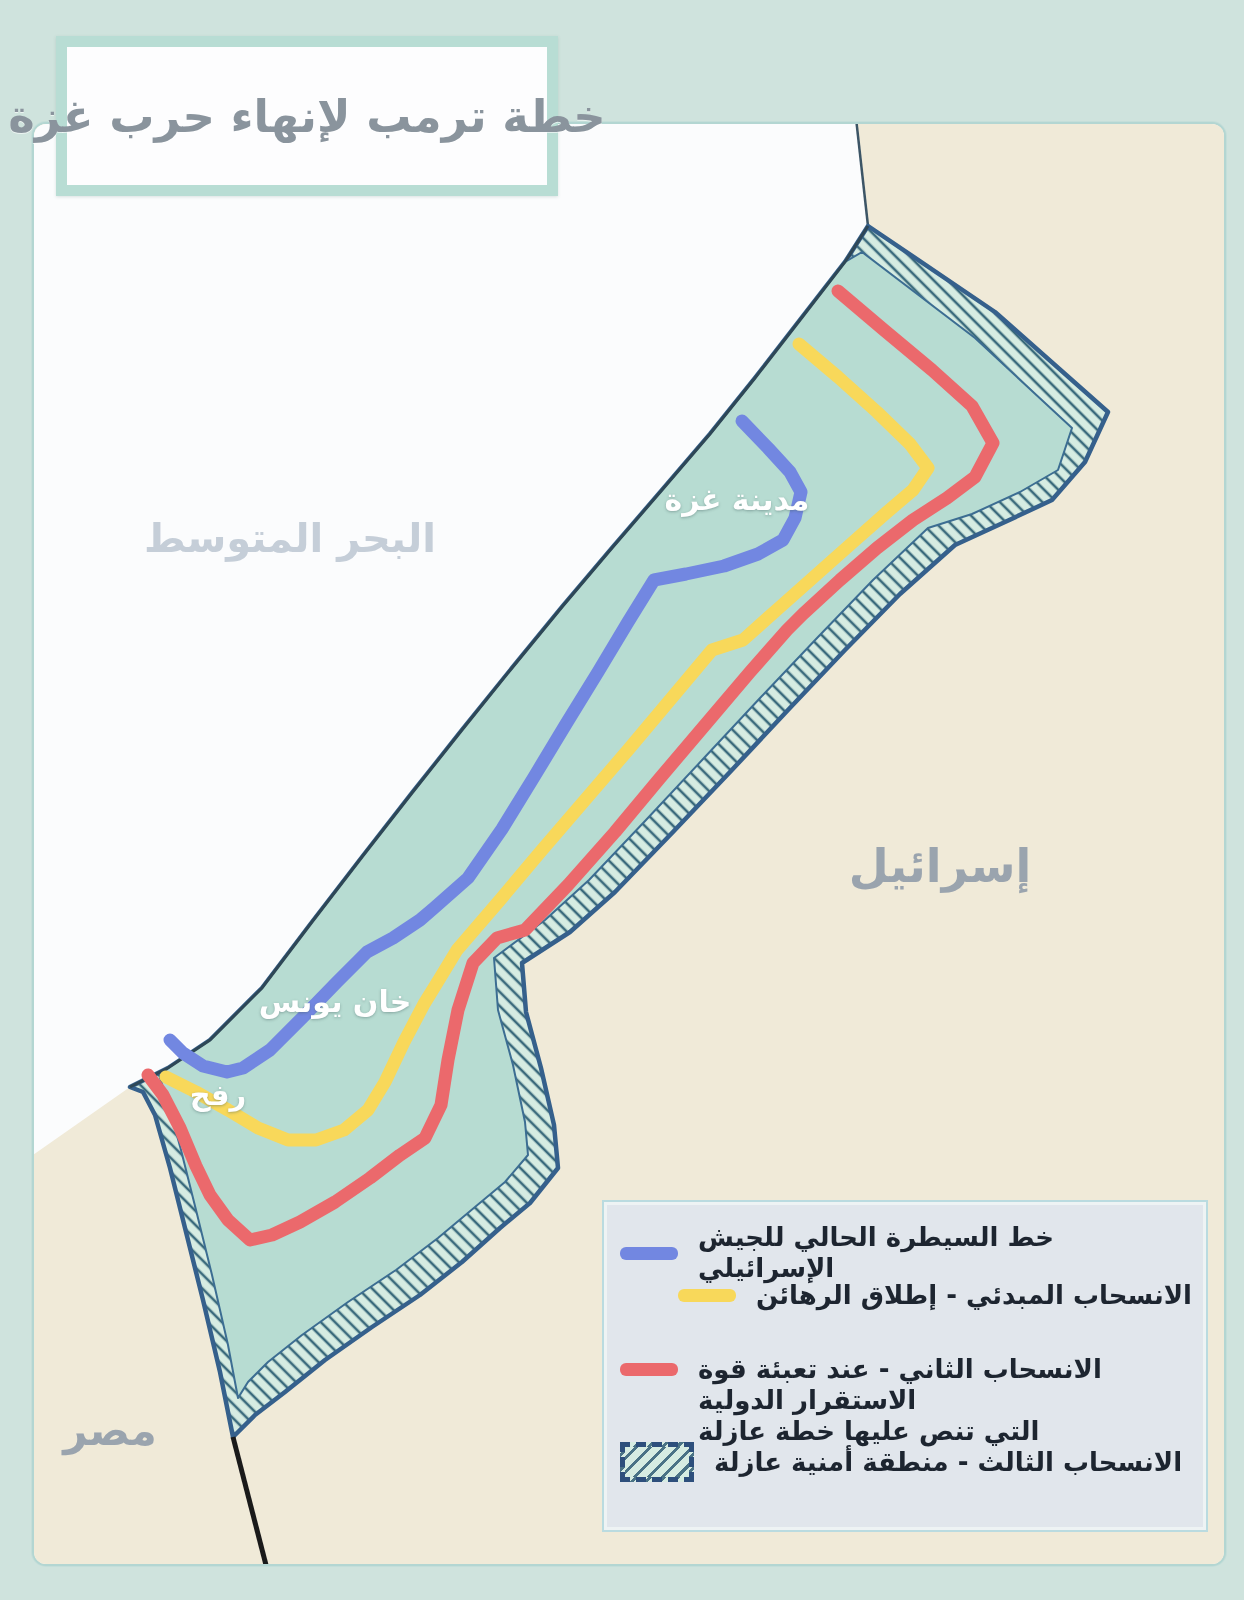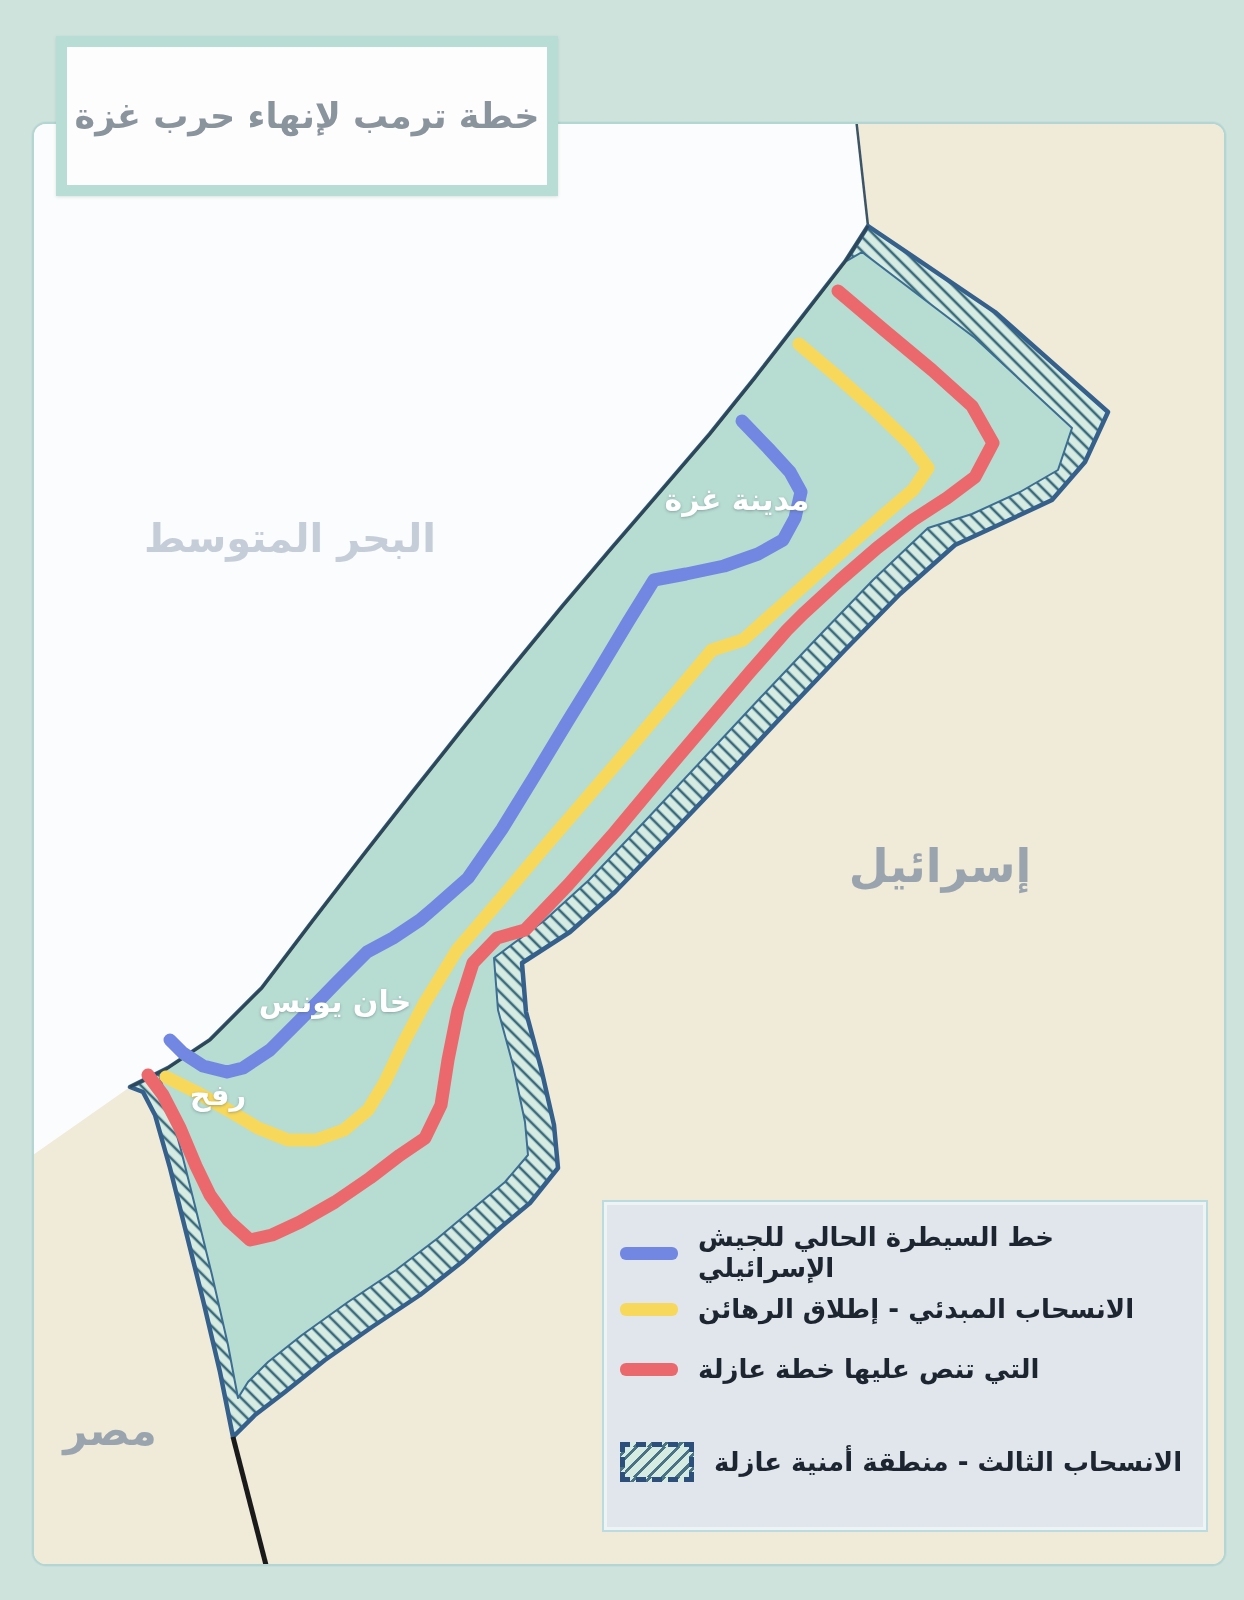--- a/index.html
+++ b/index.html
@@ -25,21 +25,21 @@
   
   #title-box{
     position:absolute;left:56px;top:36px;width:480px;height:138px;
     background:#fdfdfe;
     border:11px solid #b8ddd4;
     display:flex;align-items:center;justify-content:center;
     z-index:30;
     box-shadow:0 1px 3px rgba(120,150,145,.25);
   }
   #title-box .title-text{
-    color:#8a949d;font-size:35px;font-weight:bold;direction:rtl;
+    color:#8a949d;font-size:45px;font-weight:bold;direction:rtl;
     text-shadow:0 1px 0 rgba(255,255,255,.6);
     white-space:nowrap;
   }
 
   
   #legend{
     position:absolute;left:582px;top:1200px;width:606px;height:332px;
     background:#e1e6ec;
     border:2px solid #badbe0;
     box-shadow:inset 0 0 0 3px #eef3f4;
@@ -47,21 +47,21 @@
     box-sizing:border-box;
     margin-left:20px;
   }
   .legend-row{position:absolute;left:16px;right:14px;display:flex;align-items:center;}
   .legend-row .sw-wrap{flex:0 0 auto;margin-right:20px;display:flex;align-items:center;}
   .legend-text{
     direction:rtl;text-align:left;
     color:#1d2530;font-weight:bold;font-size:26px;line-height:31px;
   }
   #legend-row-1{top:20px;}
-  #legend-row-2{top:92px;}
+  #legend-row-2{top:78px;justify-content:flex-end;}
   #legend-row-3{top:152px;align-items:flex-start;}
   #legend-row-3 .sw-wrap{margin-top:9px;}
   #legend-row-4{top:240px;}
   .sw-hatch{
     width:64px;height:30px;
     border:5px dashed #2d4f7c;
     background:repeating-linear-gradient(-45deg,#d6ece2 0 7px,#4a7386 7px 10px);
     box-sizing:content-box;
   }
 
@@ -170,20 +170,21 @@
       <div class="legend-text">الانسحاب المبدئي - إطلاق الرهائن</div>
     </div>
 
     <div class="legend-row" id="legend-row-3">
       <span class="sw-wrap">
         <svg width="58" height="13">
             <rect x="0" y="0" width="58" height="13" rx="6" fill="#eb696c"></rect>
           </svg>
       </span>
       <div>
+        <div class="legend-text">الانسحاب الثاني - عند تعبئة قوة الاستقرار الدولية</div>
         <div class="legend-text">التي تنص عليها خطة عازلة</div>
       </div>
     </div>
 
     <div class="legend-row" id="legend-row-4">
       <span class="sw-wrap">
         <span class="sw-hatch"></span>
       </span>
       <div class="legend-text">الانسحاب الثالث - منطقة أمنية عازلة</div>
     </div>

